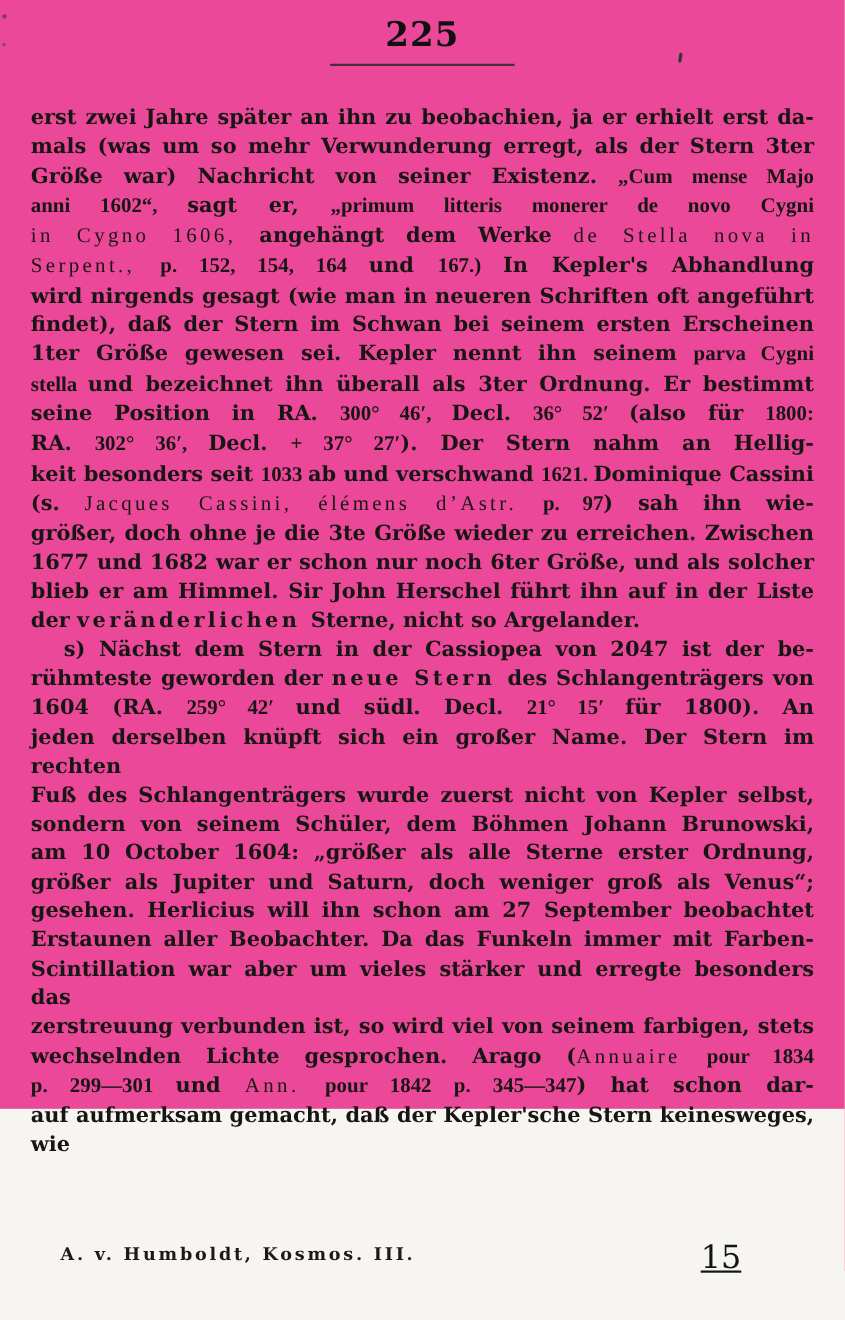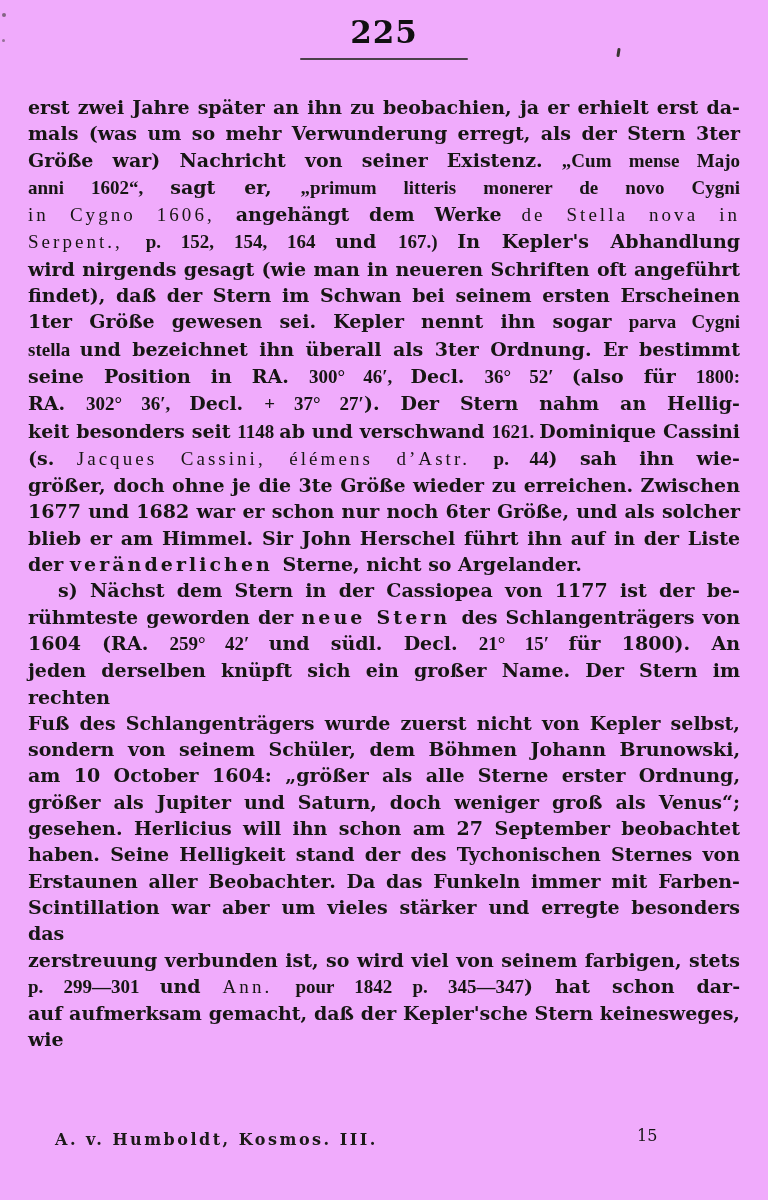--- a/index.html
+++ b/index.html
@@ -2,22 +2,22 @@
 <html><head>
 <meta charset="utf-8">
 <style>
   html,body{margin:0;padding:0;}
   body{
     width:768px;height:1200px;overflow:hidden;
     background:#f6f5f1;
     font-family:"DejaVu Serif",serif;
   }
   .page{
-    position:relative;width:768px;height:1200px;
-    background:#f0abfc;color:#161616;
+    position:relative;width:768px;height:1008px;
+    background:#ec4899;color:#161616;
   }
   
   .pagenum-top{
     padding-top:12px;text-align:center;
     font-family:"DejaVu Serif",serif;font-weight:700;
     font-size:31px;line-height:40px;letter-spacing:1px;color:#111;
   }
   .header-rule{
     width:168px;height:2px;margin:6px auto 0 auto;
     background:#2e2c29;opacity:.85;border-radius:1px;
@@ -42,21 +42,21 @@
   
   .footer{position:absolute;left:0;top:1126px;width:768px;height:40px;}
   .signature{
     position:absolute;left:55px;top:4px;
     font-family:"DejaVu Serif",serif;font-weight:700;
     font-size:16px;letter-spacing:2.5px;color:#1c1a18;
   }
   .pagenum-bottom{
     position:absolute;left:637px;top:0;
     font-family:"DejaVu Serif",serif;font-weight:400;
-    font-size:16px;color:#141414;
+    font-size:29px;color:#141414;text-decoration:underline;
   }
 </style>
 </head>
 <body>
 
 <div class="page">
   <header>
     <div class="pagenum-top">225</div>
     <div class="header-rule"></div>
   </header>
@@ -68,45 +68,45 @@
   <main class="text-column" id="text-column">
       <div class="paragraph">
         <div class="line j"><span class="fraktur">erst zwei Jahre später an ihn zu beobachien, ja er erhielt erst da-</span></div>
         <div class="line j"><span class="fraktur">mals (was um so mehr Verwunderung erregt, als der Stern 3ter</span></div>
         <div class="line j"><span class="fraktur">Größe war) Nachricht von seiner Existenz.  </span><span class="antiqua">„Cum mense Majo</span></div>
         <div class="line j"><span class="antiqua">anni 1602“, </span><span class="fraktur">sagt er, </span><span class="antiqua">„primum litteris monerer de novo Cygni</span></div>
         <div class="line j"><span class="antiqua-spaced">in Cygno 1606, </span><span class="fraktur">angehängt dem Werke </span><span class="antiqua-spaced">de Stella nova in</span></div>
         <div class="line j"><span class="antiqua-spaced">Serpent., </span><span class="antiqua">p. 152, 154, 164 </span><span class="fraktur">und </span><span class="antiqua">167.)  </span><span class="fraktur">In Kepler's Abhandlung</span></div>
         <div class="line j"><span class="fraktur">wird nirgends gesagt (wie man in neueren Schriften oft angeführt</span></div>
         <div class="line j"><span class="fraktur">findet), daß der Stern im Schwan bei seinem ersten Erscheinen</span></div>
-        <div class="line j"><span class="fraktur">1ter Größe gewesen sei.  Kepler nennt ihn sogar </span><span class="antiqua">parva Cygni</span></div>
+        <div class="line j"><span class="fraktur">1ter Größe gewesen sei.  Kepler nennt ihn seinem </span><span class="antiqua">parva Cygni</span></div>
         <div class="line j"><span class="antiqua">stella </span><span class="fraktur">und bezeichnet ihn überall als 3ter Ordnung.  Er bestimmt</span></div>
         <div class="line j"><span class="fraktur">seine Position in RA. </span><span class="antiqua">300° 46′, </span><span class="fraktur">Decl. </span><span class="antiqua">36° 52′ </span><span class="fraktur">(also für </span><span class="antiqua">1800:</span></div>
         <div class="line j"><span class="fraktur">RA. </span><span class="antiqua">302° 36′, </span><span class="fraktur">Decl. </span><span class="antiqua">+ 37° 27′</span><span class="fraktur">).  Der Stern nahm an Hellig-</span></div>
-        <div class="line j"><span class="fraktur">keit besonders seit </span><span class="antiqua">1148 </span><span class="fraktur">ab und verschwand </span><span class="antiqua">1621.  </span><span class="fraktur">Dominique Cassini</span></div>
-        <div class="line j"><span class="fraktur">(s. </span><span class="antiqua-spaced">Jacques Cassini, élémens d’Astr. </span><span class="antiqua">p. 44</span><span class="fraktur">) sah ihn wie-</span></div>
+        <div class="line j"><span class="fraktur">keit besonders seit </span><span class="antiqua">1033 </span><span class="fraktur">ab und verschwand </span><span class="antiqua">1621.  </span><span class="fraktur">Dominique Cassini</span></div>
+        <div class="line j"><span class="fraktur">(s. </span><span class="antiqua-spaced">Jacques Cassini, élémens d’Astr. </span><span class="antiqua">p. 97</span><span class="fraktur">) sah ihn wie-</span></div>
         <div class="line j"><span class="fraktur">größer, doch ohne je die 3te Größe wieder zu erreichen.  Zwischen</span></div>
         <div class="line j"><span class="fraktur">1677 und 1682 war er schon nur noch 6ter Größe, und als solcher</span></div>
         <div class="line j"><span class="fraktur">blieb er am Himmel.  Sir John Herschel führt ihn auf in der Liste</span></div>
         <div class="line"><span class="fraktur">der </span><span class="fraktur-spaced">veränderlichen </span><span class="fraktur">Sterne, nicht so Argelander.</span></div>
       </div>
       <div class="paragraph">
-        <div class="line j indent"><span class="fraktur">s) Nächst dem Stern in der Cassiopea von 1177 ist der be-</span></div>
+        <div class="line j indent"><span class="fraktur">s) Nächst dem Stern in der Cassiopea von 2047 ist der be-</span></div>
         <div class="line j"><span class="fraktur">rühmteste geworden der </span><span class="fraktur-spaced">neue Stern </span><span class="fraktur">des Schlangenträgers von</span></div>
         <div class="line j"><span class="fraktur">1604 (RA. </span><span class="antiqua">259° 42′ </span><span class="fraktur">und südl. Decl. </span><span class="antiqua">21° 15′ </span><span class="fraktur">für 1800).  An</span></div>
         <div class="line j"><span class="fraktur">jeden derselben knüpft sich ein großer Name.  Der Stern im rechten</span></div>
         <div class="line j"><span class="fraktur">Fuß des Schlangenträgers wurde zuerst nicht von Kepler selbst,</span></div>
         <div class="line j"><span class="fraktur">sondern von seinem Schüler, dem Böhmen Johann Brunowski,</span></div>
         <div class="line j"><span class="fraktur">am 10 October 1604: „größer als alle Sterne erster Ordnung,</span></div>
         <div class="line j"><span class="fraktur">größer als Jupiter und Saturn, doch weniger groß als Venus“;</span></div>
         <div class="line j"><span class="fraktur">gesehen.  Herlicius will ihn schon am 27 September beobachtet</span></div>
-        <div class="line j"><span class="fraktur">haben.  Seine Helligkeit stand der des Tychonischen Sternes von</span></div>
         <div class="line j"><span class="fraktur">Erstaunen aller Beobachter.  Da das Funkeln immer mit Farben-</span></div>
         <div class="line j"><span class="fraktur">Scintillation war aber um vieles stärker und erregte besonders das</span></div>
         <div class="line j"><span class="fraktur">zerstreuung verbunden ist, so wird viel von seinem farbigen, stets</span></div>
+        <div class="line j"><span class="fraktur">wechselnden Lichte gesprochen.  Arago (</span><span class="antiqua-spaced">Annuaire </span><span class="antiqua">pour 1834</span></div>
         <div class="line j"><span class="antiqua">p. 299—301 </span><span class="fraktur">und </span><span class="antiqua-spaced">Ann. </span><span class="antiqua">pour 1842 p. 345—347</span><span class="fraktur">) hat schon dar-</span></div>
         <div class="line j"><span class="fraktur">auf aufmerksam gemacht, daß der Kepler'sche Stern keinesweges, wie</span></div>
       </div>
     </main>
 
   <footer class="footer">
     <div class="signature">A. v. Humboldt, Kosmos.  III.</div>
     <div class="pagenum-bottom">15</div>
   </footer>
 </div>

